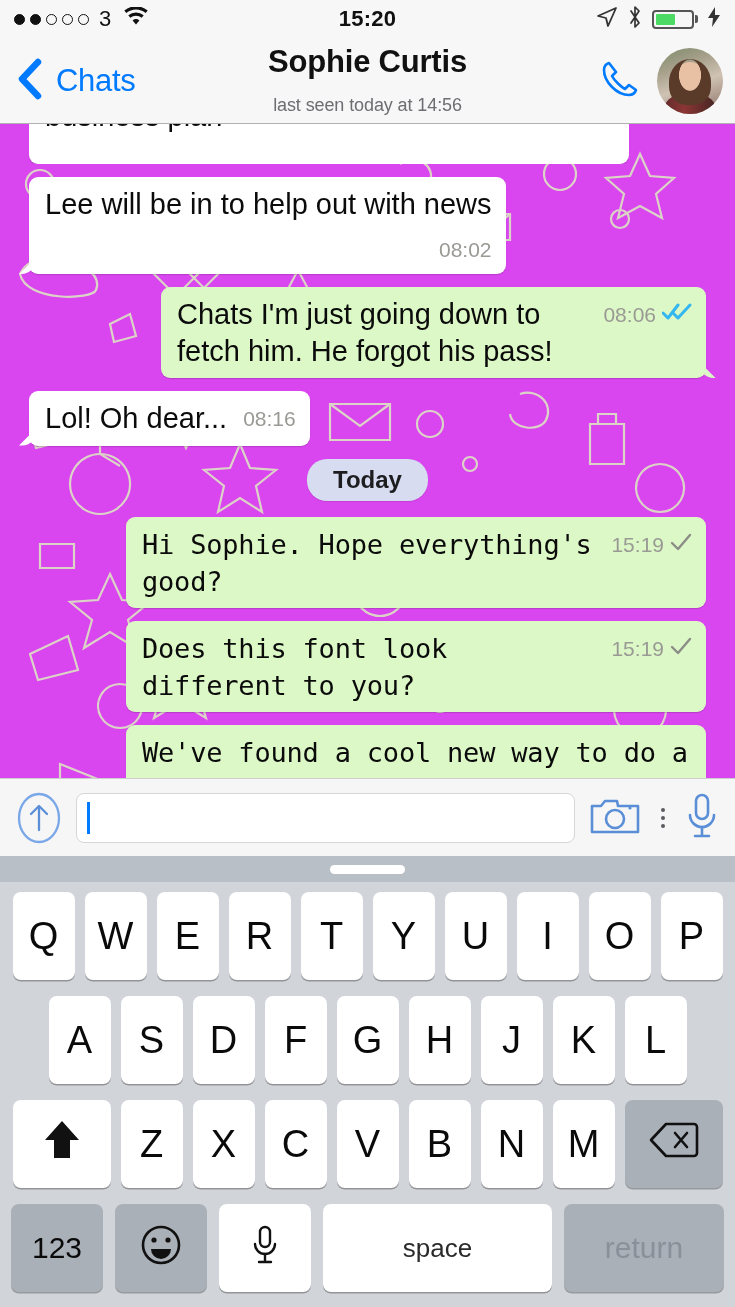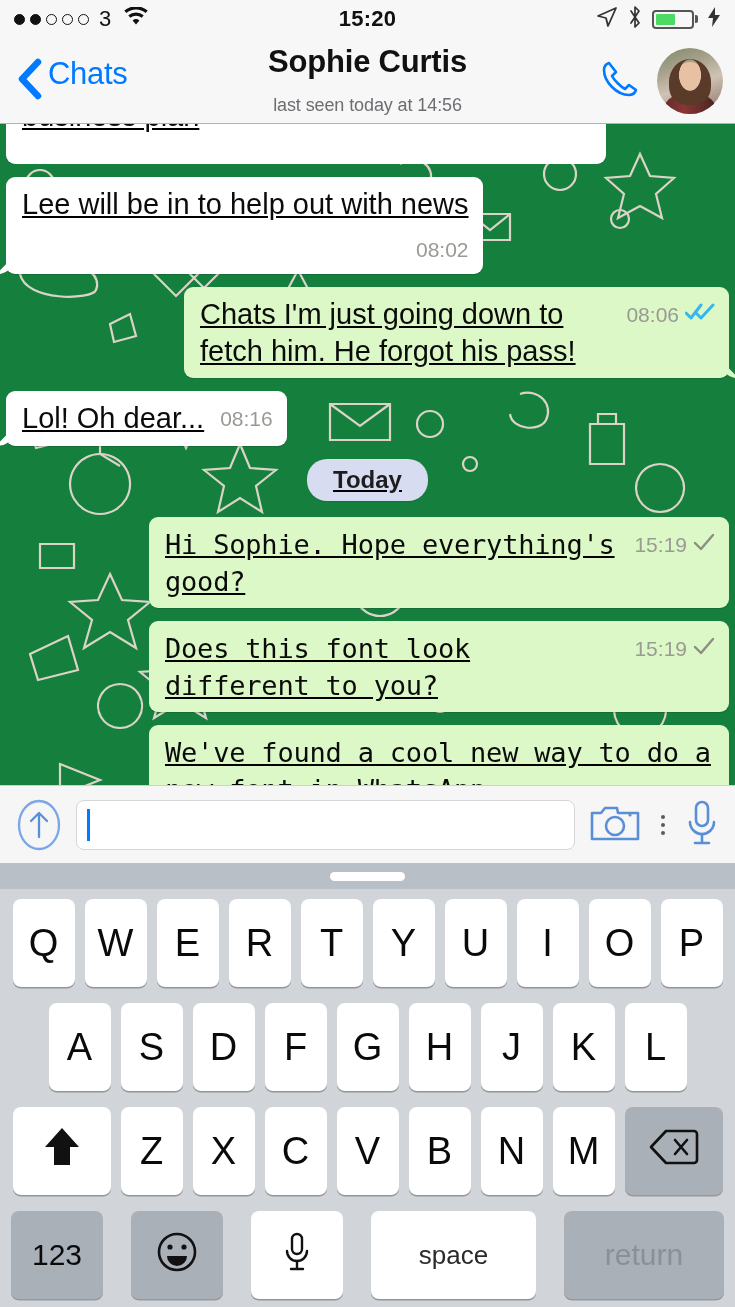--- a/index.html
+++ b/index.html
@@ -33,21 +33,21 @@
     padding:2px; display:flex; align-items:center;
   }
   .batt-fill { height:100%; background:#4cd964; border-radius:1px; }
   .batt-cap { width:3px; height:8px; background:#555; border-radius:0 2px 2px 0; margin-left:1px; }
 
   
   .navbar {
     height:86px; background:#f7f7f7; border-bottom:1px solid #b2b2b2;
     display:flex; align-items:center; padding:0 12px; position:relative; flex:none;
   }
-  .back { display:flex; align-items:flex-start; gap:2px; cursor:pointer; z-index:3; }
+  .back { display:flex; align-items:center; gap:10px; cursor:pointer; z-index:3; }
   .back-label { font-size:31px; color:#007aff; font-weight:400; letter-spacing:-0.3px; }
   .nav-center {
     position:absolute; left:0; right:0; text-align:center; pointer-events:none;
   }
   .nav-title { font-size:31px; font-weight:700; color:#111; line-height:1.1; letter-spacing:-0.2px; }
   .nav-sub { font-size:18px; color:#6d6d72; margin-top:15px; letter-spacing:-0.1px; }
   .nav-right { margin-left:auto; display:flex; align-items:center; gap:14px; z-index:3; }
   .avatar {
     width:66px; height:66px; border-radius:50%; overflow:hidden; flex:none;
     background:linear-gradient(160deg,#7d8a6a 0%,#a8a18c 30%,#cfc3b4 55%,#8b6f63 100%);
@@ -64,23 +64,22 @@
     background:radial-gradient(ellipse at 50% 35%, rgba(232,192,164,0) 36%, #5a3a28 38%);
   }
   .avatar-body{
     position:absolute; left:50%; bottom:-4px; transform:translateX(-50%);
     width:58px; height:26px; border-radius:28px 28px 0 0;
     background:linear-gradient(90deg,#5a2a2a,#8c3535 40%,#3d2420);
   }
 
   
   .chat {
-    flex:1; position:relative; overflow:hidden; background:#15803d;
-    padding:0 6px;
-    text-decoration:underline;
+    flex:1; position:relative; overflow:hidden; background:#d946ef;
+    padding:0 29px;
   }
   .doodle { position:absolute; inset:0; opacity:1; pointer-events:none; }
   .msgs { position:relative; z-index:1; padding-top:0; }
 
   .row { display:flex; margin-bottom:13px; }
   .row.in  { justify-content:flex-start; }
   .row.out { justify-content:flex-end; }
 
   .bubble {
     position:relative; max-width:580px; border-radius:9px;
@@ -143,21 +142,21 @@
   .ib-icons { display:flex; align-items:center; gap:16px; flex:none; }
   .dots3 { display:flex; flex-direction:column; gap:4px; align-items:center; padding:0 4px; }
   .dots3 i { width:4px; height:4px; background:#5b5b60; border-radius:50%; display:block; }
 
   
   .kb { background:#d1d5da; flex:none; padding-bottom:8px; }
   .kb-handlebar { height:26px; background:#b9bfc7; display:flex; align-items:center; justify-content:center; }
   .kb-handle { width:75px; height:9px; background:#fff; border-radius:6px; }
   .kb-rows { padding:10px 5px 0; }
   .krow { display:flex; justify-content:center; margin-bottom:16px; }
-  .krow:last-child { margin-bottom:0;gap:16px; }
+  .krow:last-child { margin-bottom:7px; }
   .key {
     background:#fff; border-radius:8px; height:88px;
     display:flex; align-items:center; justify-content:center;
     font-size:38px; color:#0a0a0a; font-weight:400;
     box-shadow:0 1.5px 0 rgba(0,0,0,0.30); flex:none;
   }
   .r1 .key { width:62px; margin:0 5px; }
   .r2 .key { width:62px; margin:0 5px; }
   .r3 .key { width:62px; margin:0 5px; }
   .key.wide { width:98px; }

